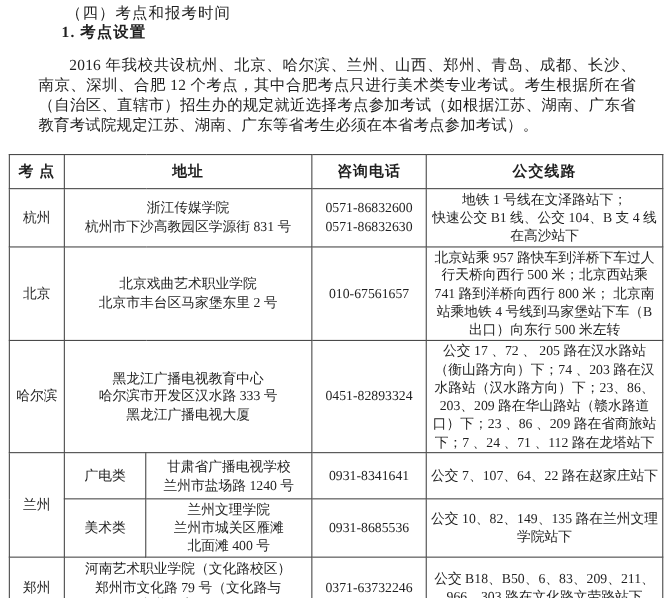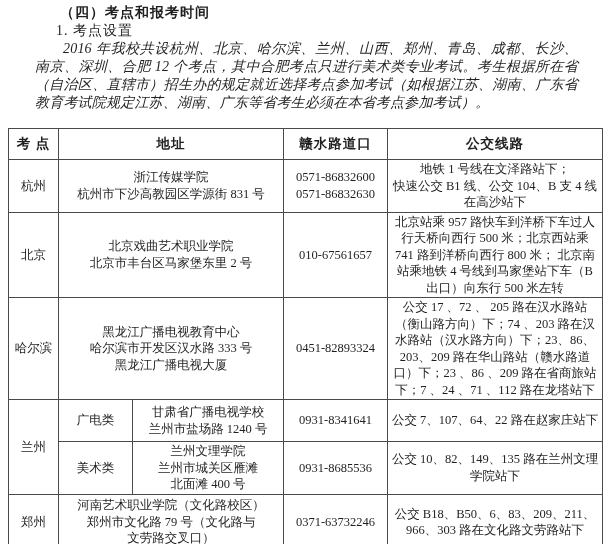--- a/index.html
+++ b/index.html
@@ -3,32 +3,31 @@
 <meta charset="utf-8">
 <style>
   html,body{margin:0;padding:0;}
   body{
     width:610px;height:544px;overflow:hidden;background:#ffffff;
     font-family:"Liberation Serif","DejaVu Serif",serif;
     color:#1f1f1f;
   }
   .page{position:relative;width:610px;height:544px;padding-top:4px;box-sizing:border-box;}
   .h1{
-    margin:0 0 0 60px;font-size:14px;font-weight:bold;line-height:18px;
+    margin:0 0 0 60px;font-size:14px;font-weight:normal;line-height:18px;
     letter-spacing:1px;
   }
   .h2{
-    margin:0 0 0 56px;font-size:14px;font-weight:normal;line-height:18px;
+    margin:0 0 0 56px;font-size:14px;font-weight:bold;line-height:18px;
     letter-spacing:1px;
   }
   .para{
-    margin:0 32px 0 35px;width:543px;
+    margin:12px 32px 0 35px;width:543px;
     font-size:14px;line-height:18px;text-align:justify;text-indent:2em;
     letter-spacing:0.2px;
-    font-style:italic;
   }
   table.sites{
     margin:16px 0 0 8px;border-collapse:collapse;table-layout:fixed;width:594px;
   }
   table.sites th,table.sites td{
     border:1px solid #4a4a4a;padding:1px 3px;box-sizing:border-box;
     font-size:12.5px;line-height:16.5px;vertical-align:middle;overflow:hidden;
   }
   table.sites th{font-size:13.5px;font-weight:bold;text-align:center;letter-spacing:1px;}
   .c{text-align:center;}
@@ -56,21 +55,21 @@
       <col style="width:50px">
       <col style="width:74px">
       <col style="width:151px">
       <col style="width:104px">
       <col style="width:215px">
     </colgroup>
     <tbody>
       <tr class="rh">
         <th>考 点</th>
         <th colspan="2">地址</th>
-        <th>赣水路道口</th>
+        <th>咨询电话</th>
         <th>公交线路</th>
       </tr>
 
       <tr class="r0">
         <td class="c">杭州</td>
         <td colspan="2" class="c pre">浙江传媒学院
 杭州市下沙高教园区学源街 831 号</td>
         <td class="c pre">0571-86832600
 0571-86832630</td>
         <td class="bus pre">地铁 1 号线在文泽路站下；

